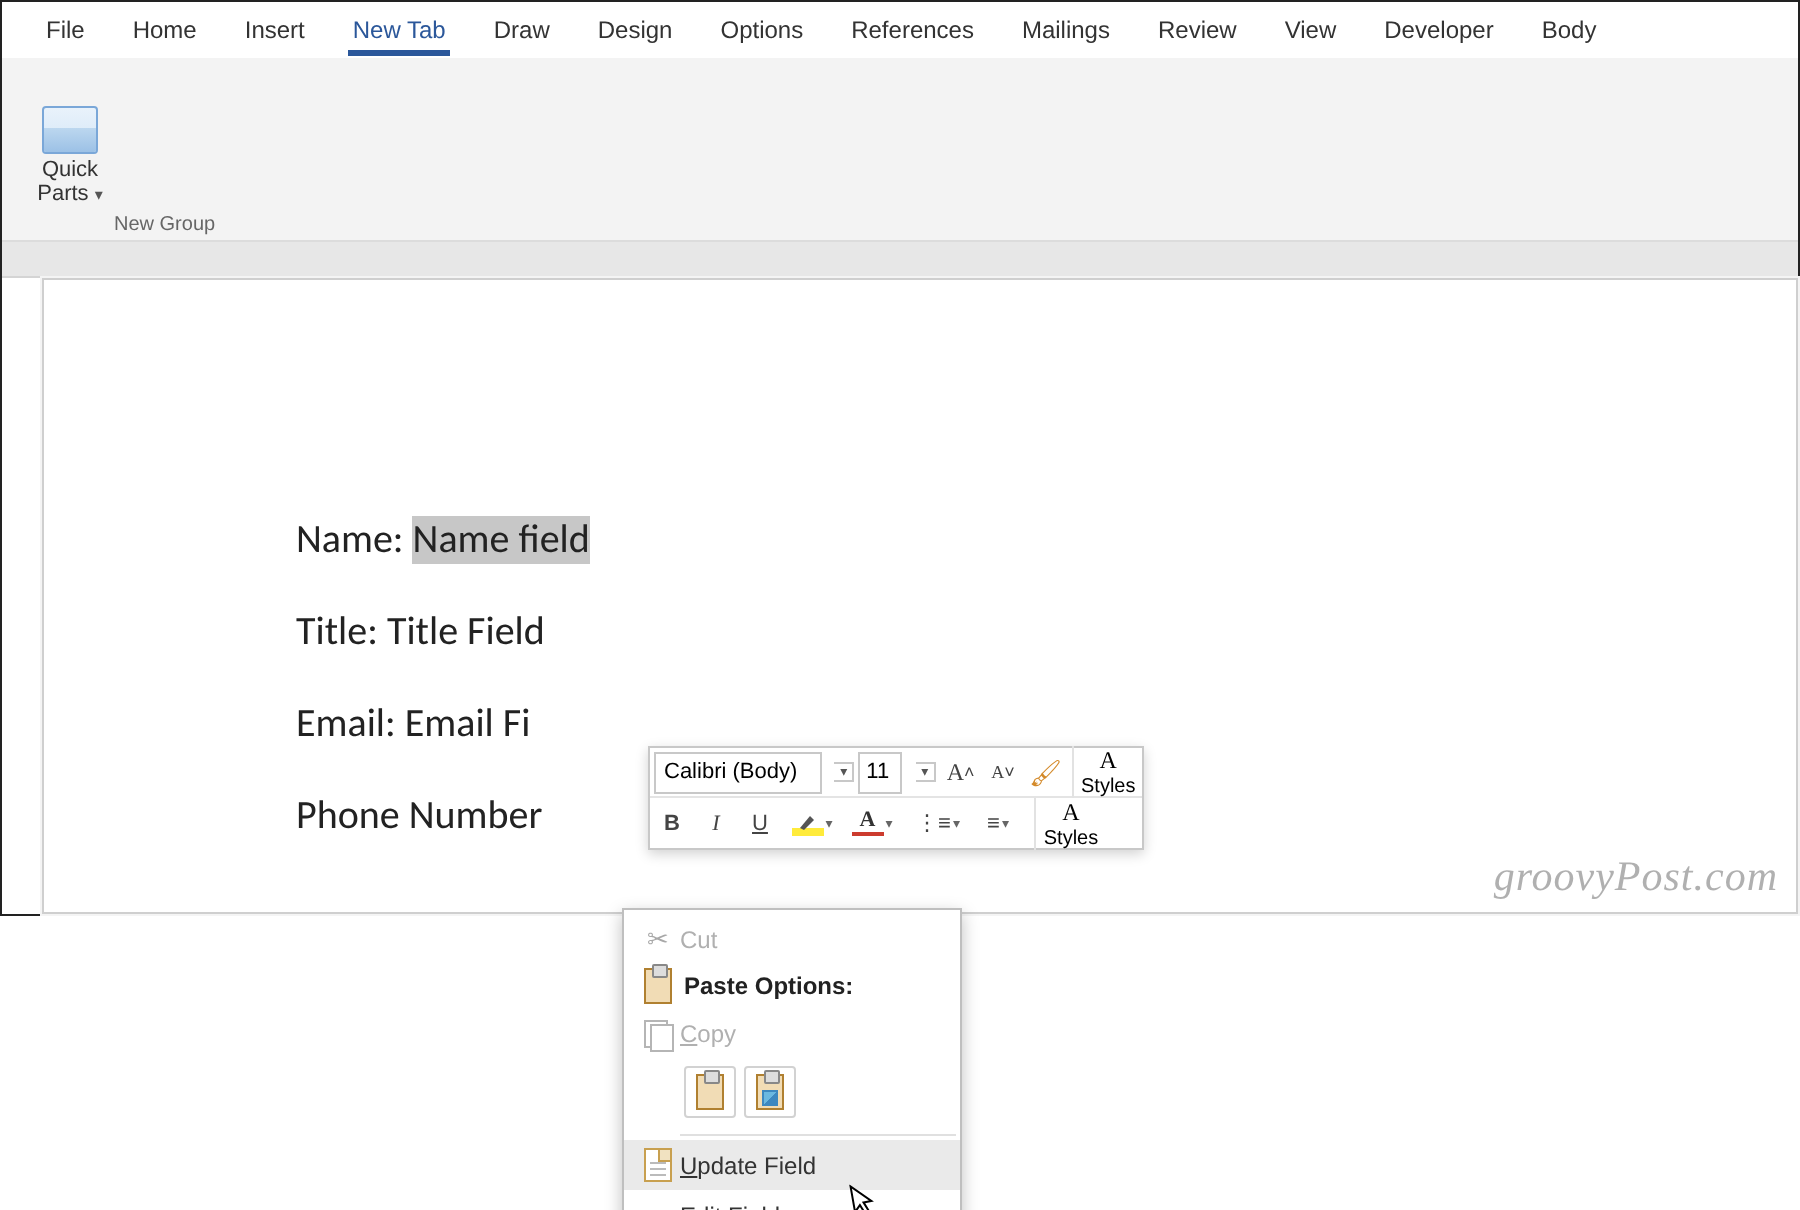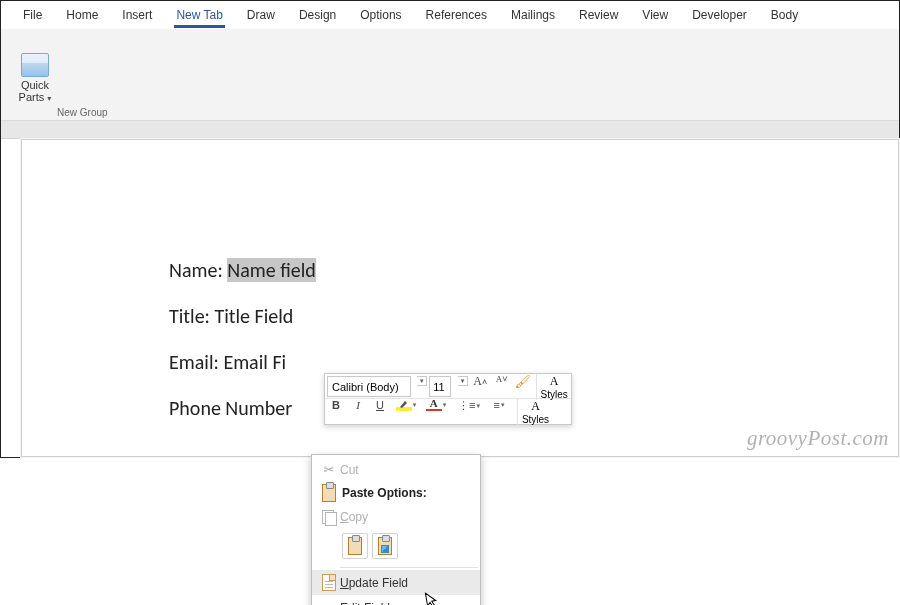--- a/index.html
+++ b/index.html
@@ -20,27 +20,27 @@
   .qp-icon::before{content:"";position:absolute;left:0;right:0;top:45%;bottom:0;background:linear-gradient(#bcd7ef,#9cc1e6);}
   .qp-label { line-height: 12px; }
   .qp-caret { font-size: 8px; color: #555; }
   .group-name { font-size: 10px; color: #666; margin-top: auto; padding-bottom: 2px; }
 
   
   .workspace { position: absolute; top: 120px; left: 0; right: 0; bottom: 0; background: #fff; }
   .ruler { height: 18px; background: #e7e7e7; border-bottom: 1px solid #d4d4d4; }
   .page-canvas { position: absolute; top: 18px; left: 20px; right: 0; bottom: 0; background: #fff; border: 1px solid #cfcfcf; box-shadow: 0 0 0 1px #f4f4f4; }
 
-  .doc { position: absolute; left: 147px; top: 118px; font-family: Calibri, Arial, sans-serif; font-size: 20px; color: #222; line-height: 1.2; }
+  .doc { position: absolute; left: 126px; top: 118px; font-family: Calibri, Arial, sans-serif; font-size: 20px; color: #222; line-height: 1.2; }
   .doc p { margin: 0 0 22px 0; white-space: nowrap; }
   .sel { background: #c7c7c7; }
 
   
   .mini-toolbar { position: absolute; left: 302px; top: 233px; width: 248px; border: 1px solid #c8c8c8; background: #fff; box-shadow: 0 2px 6px rgba(0,0,0,.18); font-size: 11px; }
-  .mt-row { display: flex; align-items: flex-start; border-bottom: 1px solid #e4e4e4; height: 25px; }
+  .mt-row { display: flex; align-items: center; border-bottom: 1px solid #e4e4e4; height: 25px; }
   .mt-row:last-child { border-bottom: none; }
   .mt-font { width: 96px; display:flex; align-items:center;}
   .mt-font input { width: 84px; height: 21px; border: 1px solid #c8c8c8; font-size: 11px; padding-left: 4px; margin: 2px 0 2px 2px; background:#fff;}
   .mt-dd { width: 10px; border: 1px solid #c8c8c8; border-left:none; margin:2px 2px 2px 0; display:flex; align-items:center; justify-content:center; font-size:7px; color:#555; background:#fff;}
   .mt-size { width: 30px; display:flex; align-items:center;}
   .mt-size input { width: 22px; height: 21px; border: 1px solid #c8c8c8; font-size: 11px; padding-left: 3px; margin:2px 0 2px 0; background:#fff;}
   .mt-btn { width: 22px; display:flex; align-items:center; justify-content:center; color:#444; cursor:pointer; }
   .mt-btn.wide { width: 30px; }
   .mt-sep { width:1px; background:#e2e2e2; margin:3px 1px;}
   .mt-styles { width: 36px; display:flex; flex-direction:column; align-items:center; justify-content:center; font-size:10px; border-left:1px solid #e2e2e2; }

